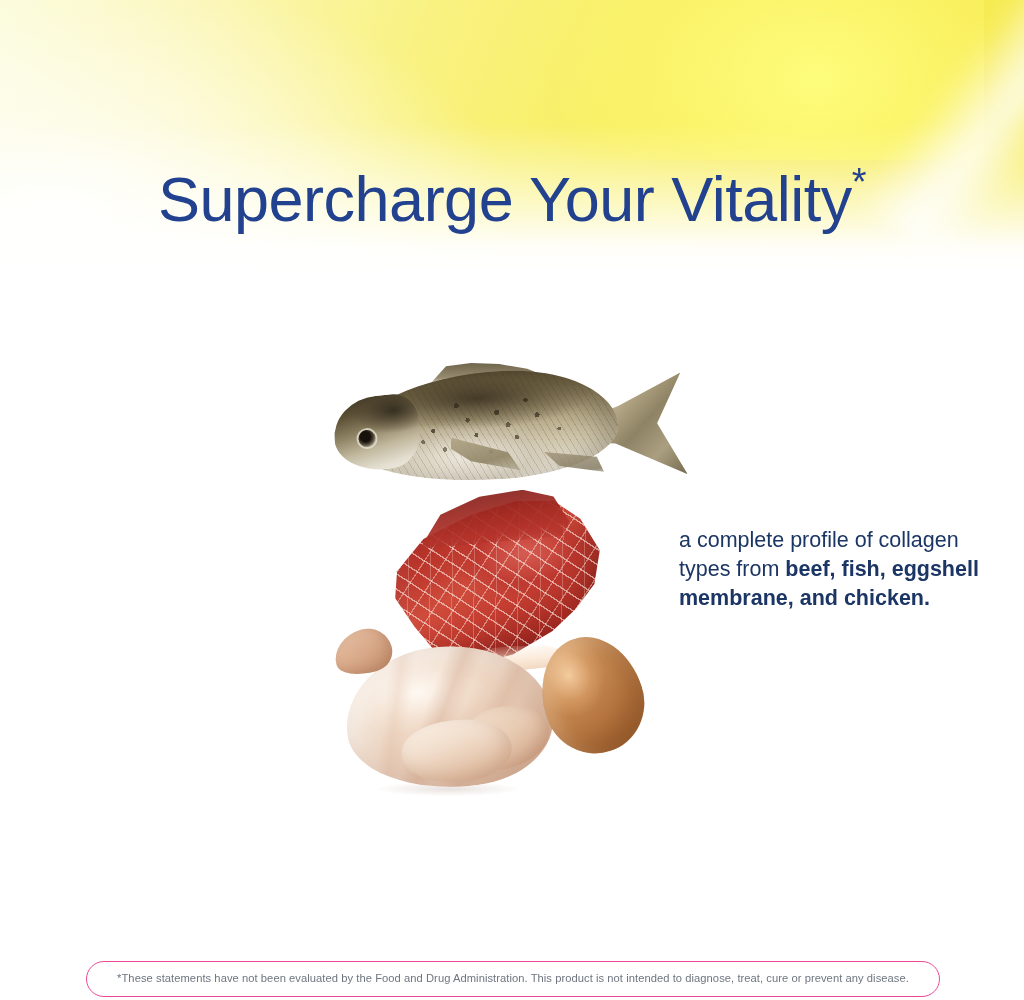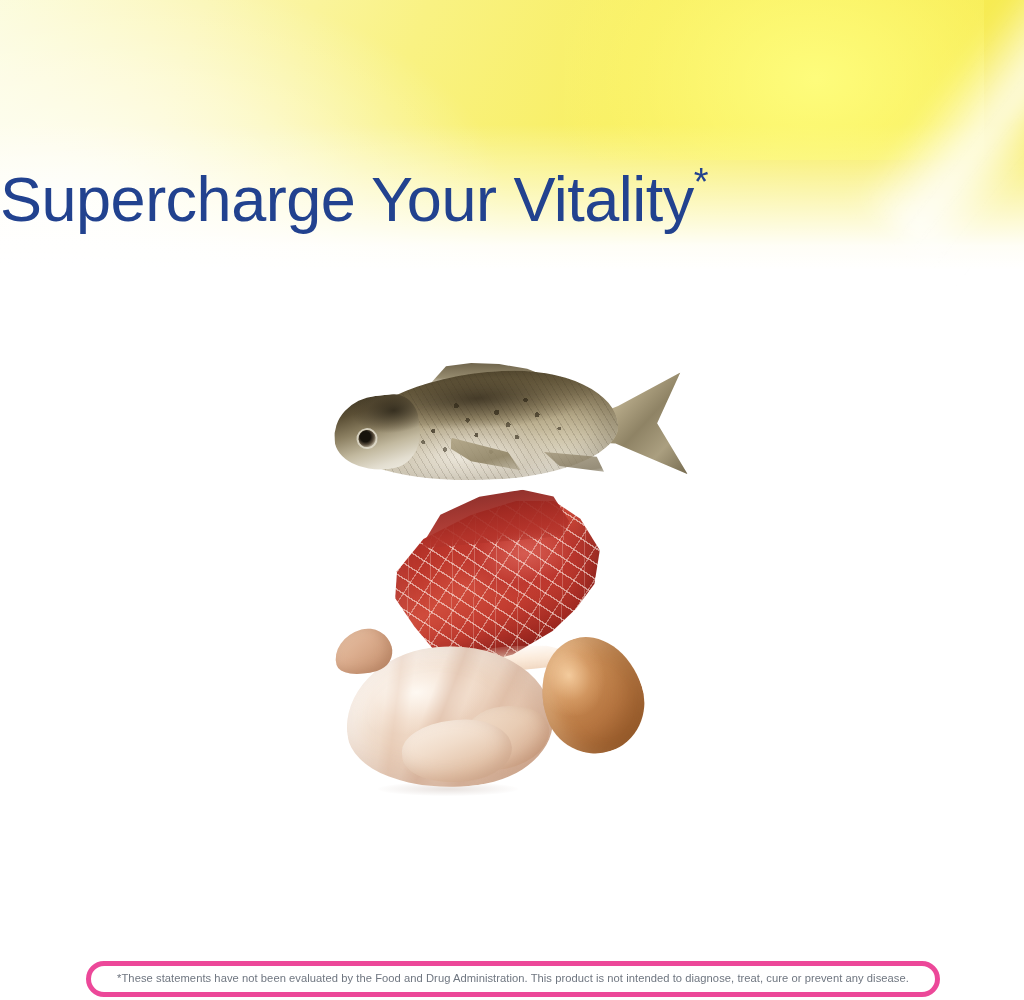--- a/index.html
+++ b/index.html
@@ -79,21 +79,21 @@
       rgba(255,255,255,0) 76%);
     pointer-events: none;
   }
 
   
   .headline {
     position: absolute;
     left: 0;
     top: 168px;
     width: 1024px;
-    text-align: left;
+    text-align: center;
     font-size: 63px;
     line-height: 1;
     font-weight: 400;
     color: #22428f;
     letter-spacing: -0.5px;
     white-space: nowrap;
   }
   .headline .star {
     font-size: 38px;
     vertical-align: super;
@@ -430,21 +430,21 @@
     transform: rotate(-18deg);
   }
 
   
   .disclaimer {
     position: absolute;
     left: 86px;
     top: 961px;
     width: 854px;
     height: 36px;
-    border: 5px solid #ec4899;
+    border: 1px solid #ec4899;
     border-radius: 18px;
     display: flex;
     align-items: center;
     justify-content: center;
     background: #ffffff;
     box-sizing: border-box;
   }
   .disclaimer-text {
     font-size: 11.2px;
     color: #6f7680;
@@ -461,20 +461,26 @@
   <div class="banner">
     <div class="banner-glow"></div>
     <div class="banner-streak"></div>
   </div>
 
   <div class="headline">
     <span>Supercharge Your Vitality</span><span class="star">*</span>
   </div>
 
 
+  <div class="right-desc">
+    <span>a complete profile of</span>
+    <span>collagen types from </span><b>beef,</b>
+    <b>fish, eggshell membrane,</b>
+    <b>and chicken.</b>
+  </div>
 
   <div class="collage">
 
     <div class="fish">
       <div class="fish-fin-dorsal"></div>
       <div class="fish-tail"></div>
       <div class="fish-body">
         <div class="fish-speckle"></div>
       </div>
       <div class="fish-fin-pect"></div>

